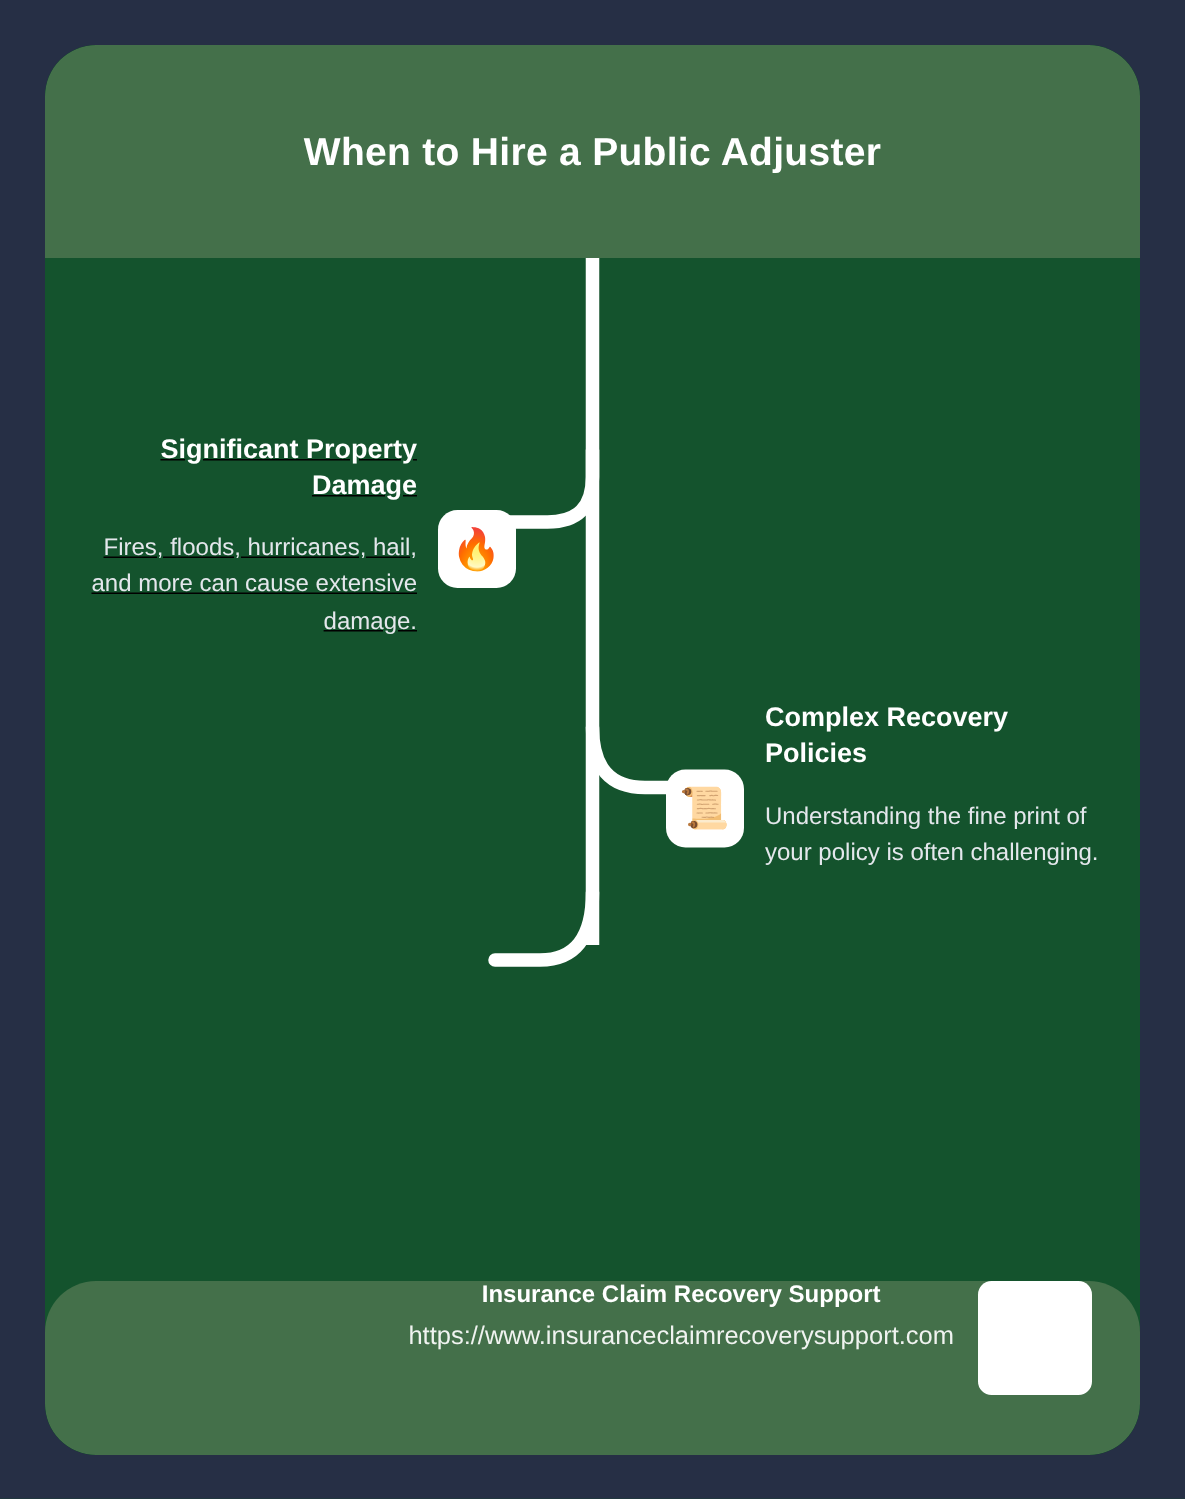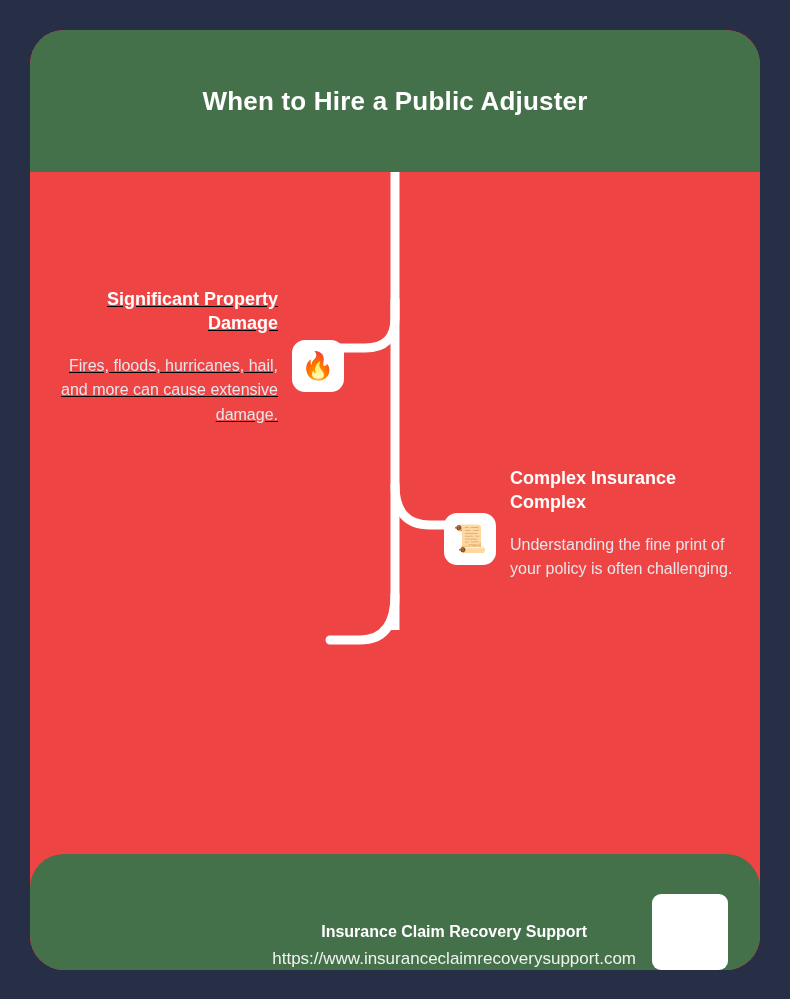--- a/index.html
+++ b/index.html
@@ -6,21 +6,21 @@
   html, body {
     width:790px; height:999px;
     background:#262f45;
     font-family:"Liberation Sans", sans-serif;
     overflow:hidden;
   }
   #infographic-card {
     position:absolute;
     left:30px; top:30px;
     width:730px; height:940px;
-    background:#ef4444;
+    background:#14532d;
     border-radius:34px;
     overflow:hidden;
   }
   
   #header-band {
     position:absolute; left:0; top:0;
     width:730px; height:142px;
     background:#44704a;
     border-top-left-radius:34px;
     border-top-right-radius:34px;
@@ -74,21 +74,21 @@
   #item-1 .icon-tile { margin-top:46px; }
   #item-2 { left:18px;  top:596px; }
   #item-2 .icon-tile { margin-top:18px; }
 
   
   #footer-band {
     position:absolute; left:0; bottom:0;
     width:730px; height:116px;
     background:#44704a;
     border-radius:34px;
-    display:flex; align-items:flex-end; justify-content:flex-end;
+    display:flex; align-items:flex-start; justify-content:flex-end;
     padding-right:32px;
   }
   #footer-text { text-align:center; margin-right:16px; }
   #footer-brand {
     color:#ffffff;
     font-size:16px;
     font-weight:bold;
     line-height:1.3;
   }
   #footer-url {
@@ -128,21 +128,21 @@
     <div class="item-text">
       <div class="item-heading">Significant Property Damage</div>
       <div class="item-desc">Fires, floods, hurricanes, hail, and more can cause extensive damage.</div>
     </div>
     <div class="icon-tile">🔥</div>
   </div>
 
   <div class="item item-right" id="item-1">
     <div class="icon-tile">📜</div>
     <div class="item-text">
-      <div class="item-heading">Complex Insurance Complex</div>
+      <div class="item-heading">Complex Recovery Policies</div>
       <div class="item-desc">Understanding the fine print of your policy is often challenging.</div>
     </div>
   </div>
 
 
   <div id="footer-band">
     <div id="footer-text">
       <div id="footer-brand">Insurance Claim Recovery Support</div>
       <div id="footer-url">https://www.insuranceclaimrecoverysupport.com</div>
     </div>

